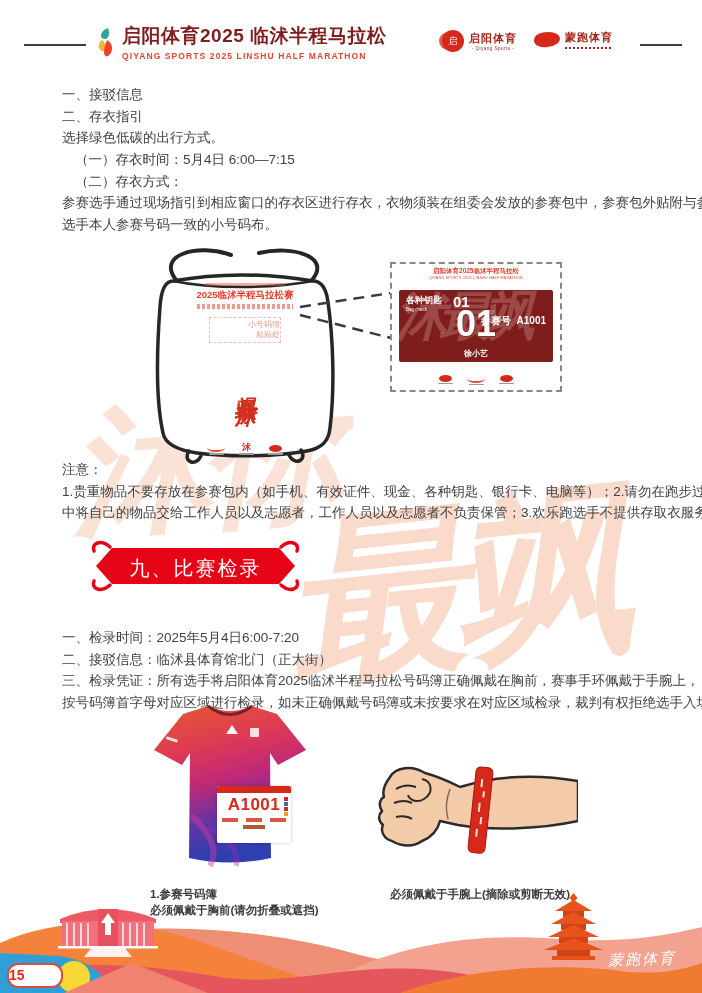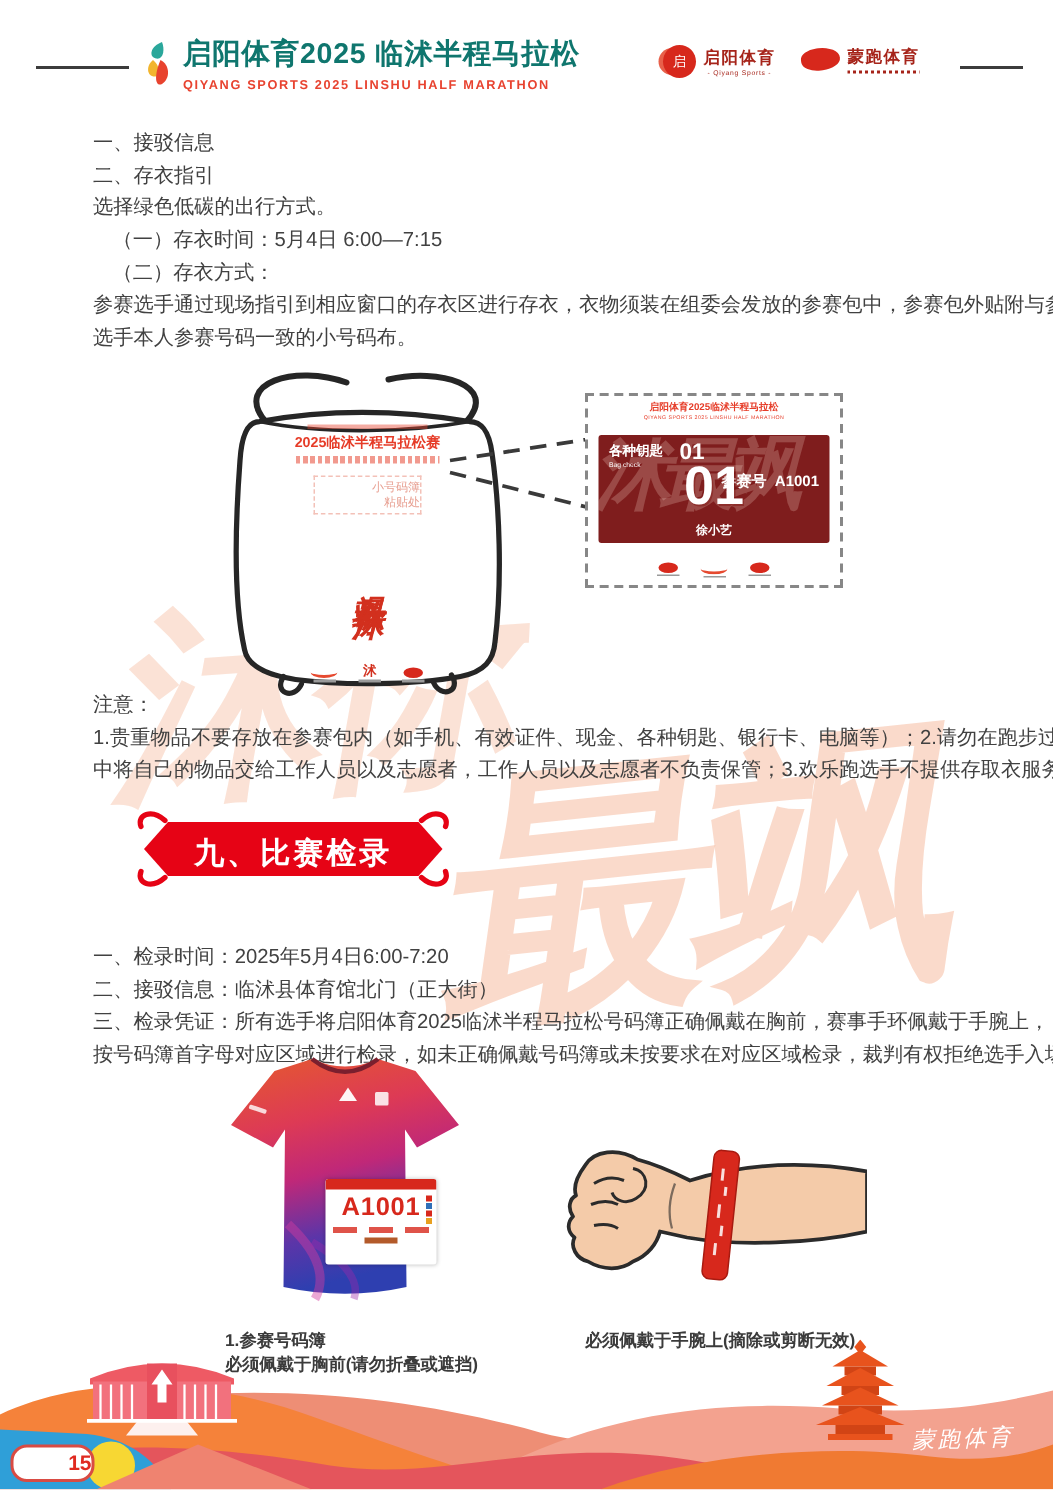--- a/index.html
+++ b/index.html
@@ -1,20 +1,20 @@
 <!DOCTYPE html>
 <html><head>
 <meta charset="utf-8">
 <style>
   html,body{margin:0;padding:0;background:#fff;}
   .page{position:relative;width:702px;height:993px;background:#fff;overflow:hidden;
         font-family:"Liberation Sans",sans-serif;}
   
   .hrule{position:absolute;height:2px;background:#3c3c3c;}
-  .hdr-title{font-size:19px;font-weight:bold;color:#0f766e;letter-spacing:.5px;white-space:nowrap;}
+  .hdr-title{font-size:19px;font-weight:bold;color:#7f1d1d;letter-spacing:.5px;white-space:nowrap;}
   .hdr-sub{font-size:8.5px;font-weight:bold;color:#e84330;letter-spacing:1.1px;margin-top:2px;white-space:nowrap;}
   .partner{position:absolute;display:flex;align-items:center;gap:5px;}
   .seal{width:22px;height:22px;border-radius:50%;background:#d7281c;color:#fff;font-size:9px;
         display:flex;align-items:center;justify-content:center;box-shadow:-5px 0 0 -2px #e8604a;}
   .blob{width:26px;height:15px;border-radius:45% 55% 50% 50%;background:#d7281c;transform:rotate(-7deg);}
   .pname{font-size:11px;font-weight:bold;color:#a6241a;letter-spacing:1px;white-space:nowrap;}
   .psub{font-size:4.5px;color:#a6241a;letter-spacing:.5px;text-align:center;white-space:nowrap;}
   .psub-bar{height:2px;margin-top:2px;background:repeating-linear-gradient(90deg,#a6241a 0 2px,transparent 2px 4px);}
   
   .tline{height:21.7px;font-size:13.5px;color:#414141;white-space:nowrap;}
@@ -53,36 +53,36 @@
   .tag-deposit .en{font-size:4.5px;}
   .tag-station{position:absolute;left:54px;top:3px;font-size:15px;font-weight:bold;}
   .tag-bib{position:absolute;right:7px;top:24px;font-size:10px;font-weight:bold;}
   .tag-big{position:absolute;left:0;right:0;top:13px;text-align:center;font-size:36px;font-weight:800;
            text-shadow:1px 1px 0 rgba(120,10,5,.4);}
   .tag-name{position:absolute;left:0;right:0;bottom:3px;text-align:center;font-size:8px;font-weight:bold;}
   .tag-sponsors{position:absolute;left:0;right:0;bottom:5px;display:flex;justify-content:center;gap:14px;}
   
   .banner{position:absolute;left:88px;top:538px;width:215px;height:56px;}
   .banner-text{position:absolute;left:0;right:0;top:17px;text-align:center;color:#fff;
-               font-size:20px;font-weight:bold;letter-spacing:2px;}
+               font-size:20px;font-weight:normal;letter-spacing:2px;}
   
   .fig2{position:absolute;left:135px;top:690px;width:460px;height:235px;}
   .bib{position:absolute;left:82px;top:96px;width:74px;height:57px;background:#fff;border-radius:2px;
        box-shadow:0 0 3px rgba(0,0,0,.25);overflow:hidden;}
   .bib-strip{height:7px;background:#d7281c;}
   .bib-num{font-size:17px;font-weight:800;color:#d7281c;text-align:center;line-height:24px;letter-spacing:.5px;}
   .bib-col{position:absolute;right:3px;top:11px;display:flex;flex-direction:column;gap:1.5px;}
   .bib-col i{display:block;width:4px;height:3.5px;}
   .bib-row{display:flex;justify-content:space-between;padding:0 5px;margin-top:1px;}
   .bib-row i{display:block;width:16px;height:4px;background:rgba(215,40,28,.8);}
   .bib-name{width:22px;height:4px;background:#b35a2a;margin:3px auto 0 auto;}
   .glabel{position:absolute;font-size:11.5px;font-weight:bold;color:#3b3b3b;line-height:16px;white-space:nowrap;}
   
   .pageno{position:absolute;left:7px;top:963px;width:52px;height:21px;background:#fff;border:2px solid #d94b43;
-          border-radius:11px;color:#e02a20;font-weight:bold;font-size:14px;text-align:right;line-height:21px;}
+          border-radius:11px;color:#e02a20;font-weight:bold;font-size:14px;text-align:left;line-height:21px;}
   .brand{position:absolute;left:608px;top:950px;color:#fff;font-size:15px;font-style:italic;
          font-family:"DejaVu Serif",serif;transform:rotate(-2deg);letter-spacing:2px;white-space:nowrap;}
 </style>
 </head>
 <body>
 
 <div class="page">
 
   <div>
     <div class="hrule" style="left:24px;top:44px;width:62px;"></div>

